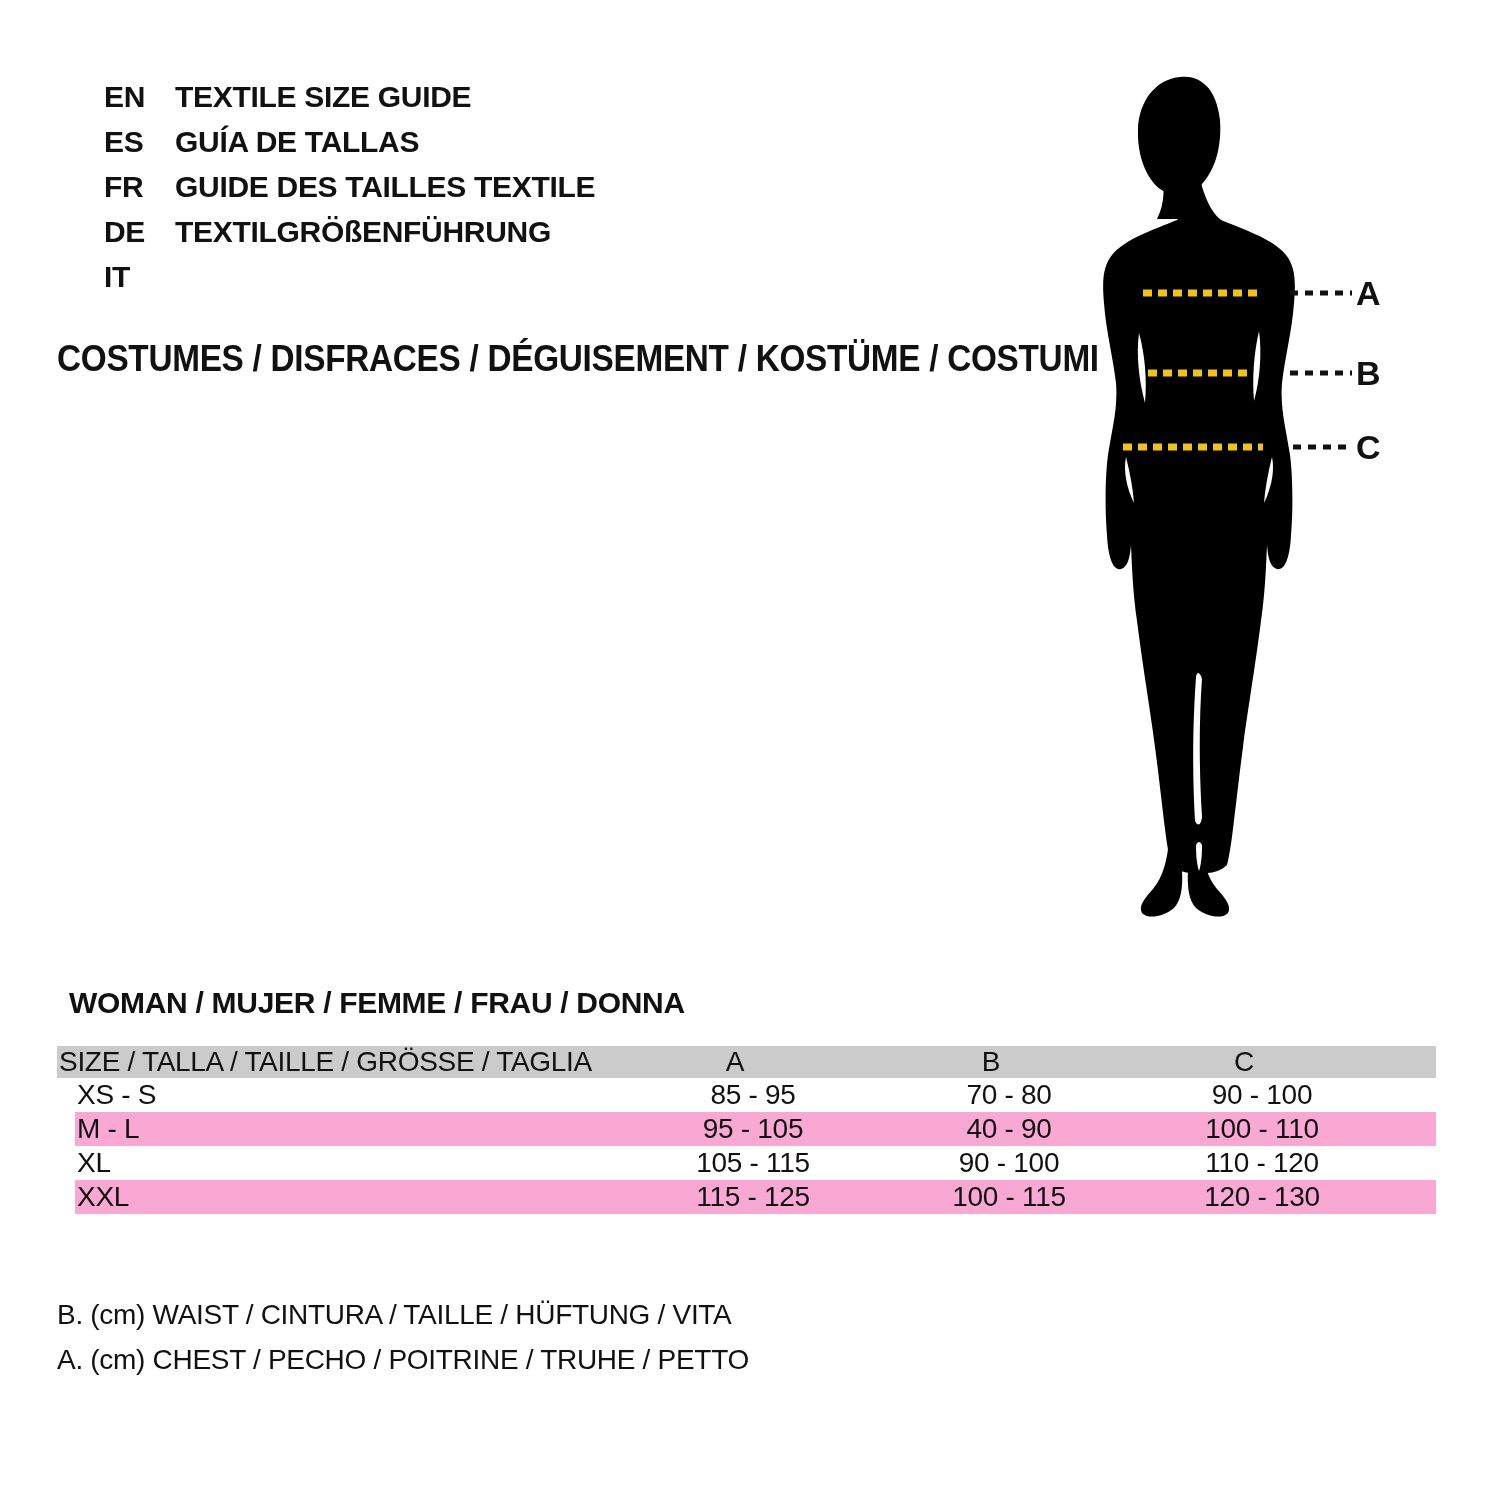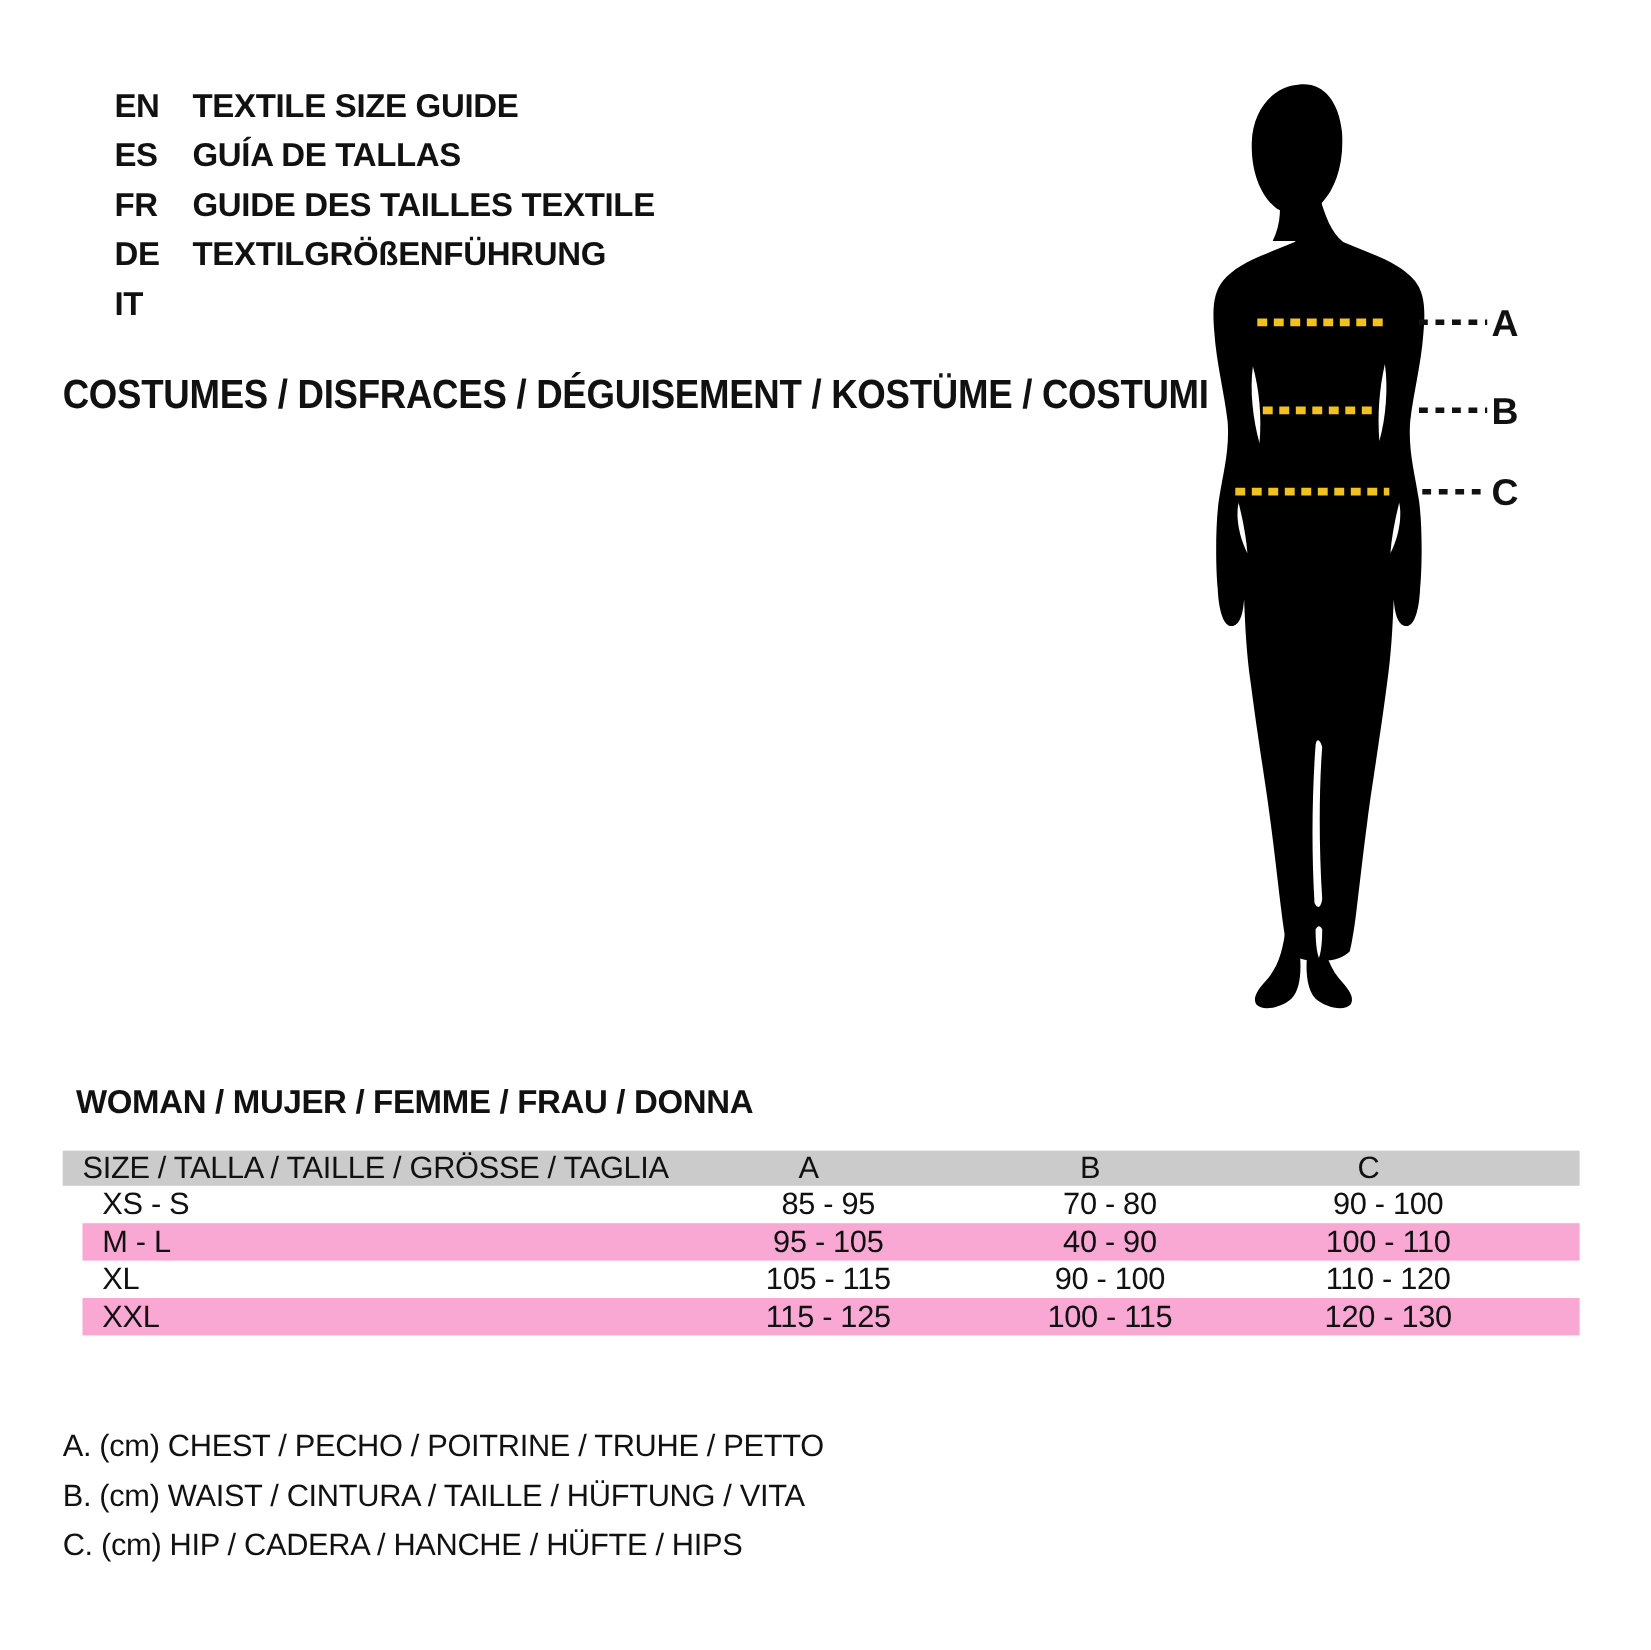--- a/index.html
+++ b/index.html
@@ -38,21 +38,21 @@
   .t-row{
     display:grid;
     grid-template-columns:550px 256px 256px 250px 67px;
     align-items:center;
     font-size:28px;
   }
   .t-row.header{height:32px;background:#cbcbcb;}
   .t-row.body{height:34px;margin-left:18px;}
   .t-row.stripe{background:#f9a8d4;}
   .t-cell{white-space:nowrap;}
-  .t-cell.first{padding-left:18px;text-align:left;}
+  .t-cell.first{padding-left:2px;text-align:left;}
   .t-cell.num{text-align:center;}
   .t-row.header .t-cell{font-weight:normal;}
   
   .notes{
     position:absolute;left:57px;top:1292px;
     font-size:28px;line-height:45px;
   }
   .note-line{white-space:nowrap;}
 </style>
 </head>
@@ -167,18 +167,17 @@
     <div class="t-row body stripe">
       <div class="t-cell first">XXL</div>
       <div class="t-cell num">115 - 125</div>
       <div class="t-cell num">100 - 115</div>
       <div class="t-cell num">120 - 130</div>
       <div class="t-cell"></div>
     </div>
   </div>
 
   <div class="notes">
+    <div class="note-line">B. (cm) WAIST / CINTURA / TAILLE / HÜFTUNG / VITA</div>
     <div class="note-line">A. (cm) CHEST / PECHO / POITRINE / TRUHE / PETTO</div>
-    <div class="note-line">B. (cm) WAIST / CINTURA / TAILLE / HÜFTUNG / VITA</div>
-    <div class="note-line">C. (cm) HIP / CADERA / HANCHE / HÜFTE / HIPS</div>
   </div>
 
 </div>
 
 </body></html>

